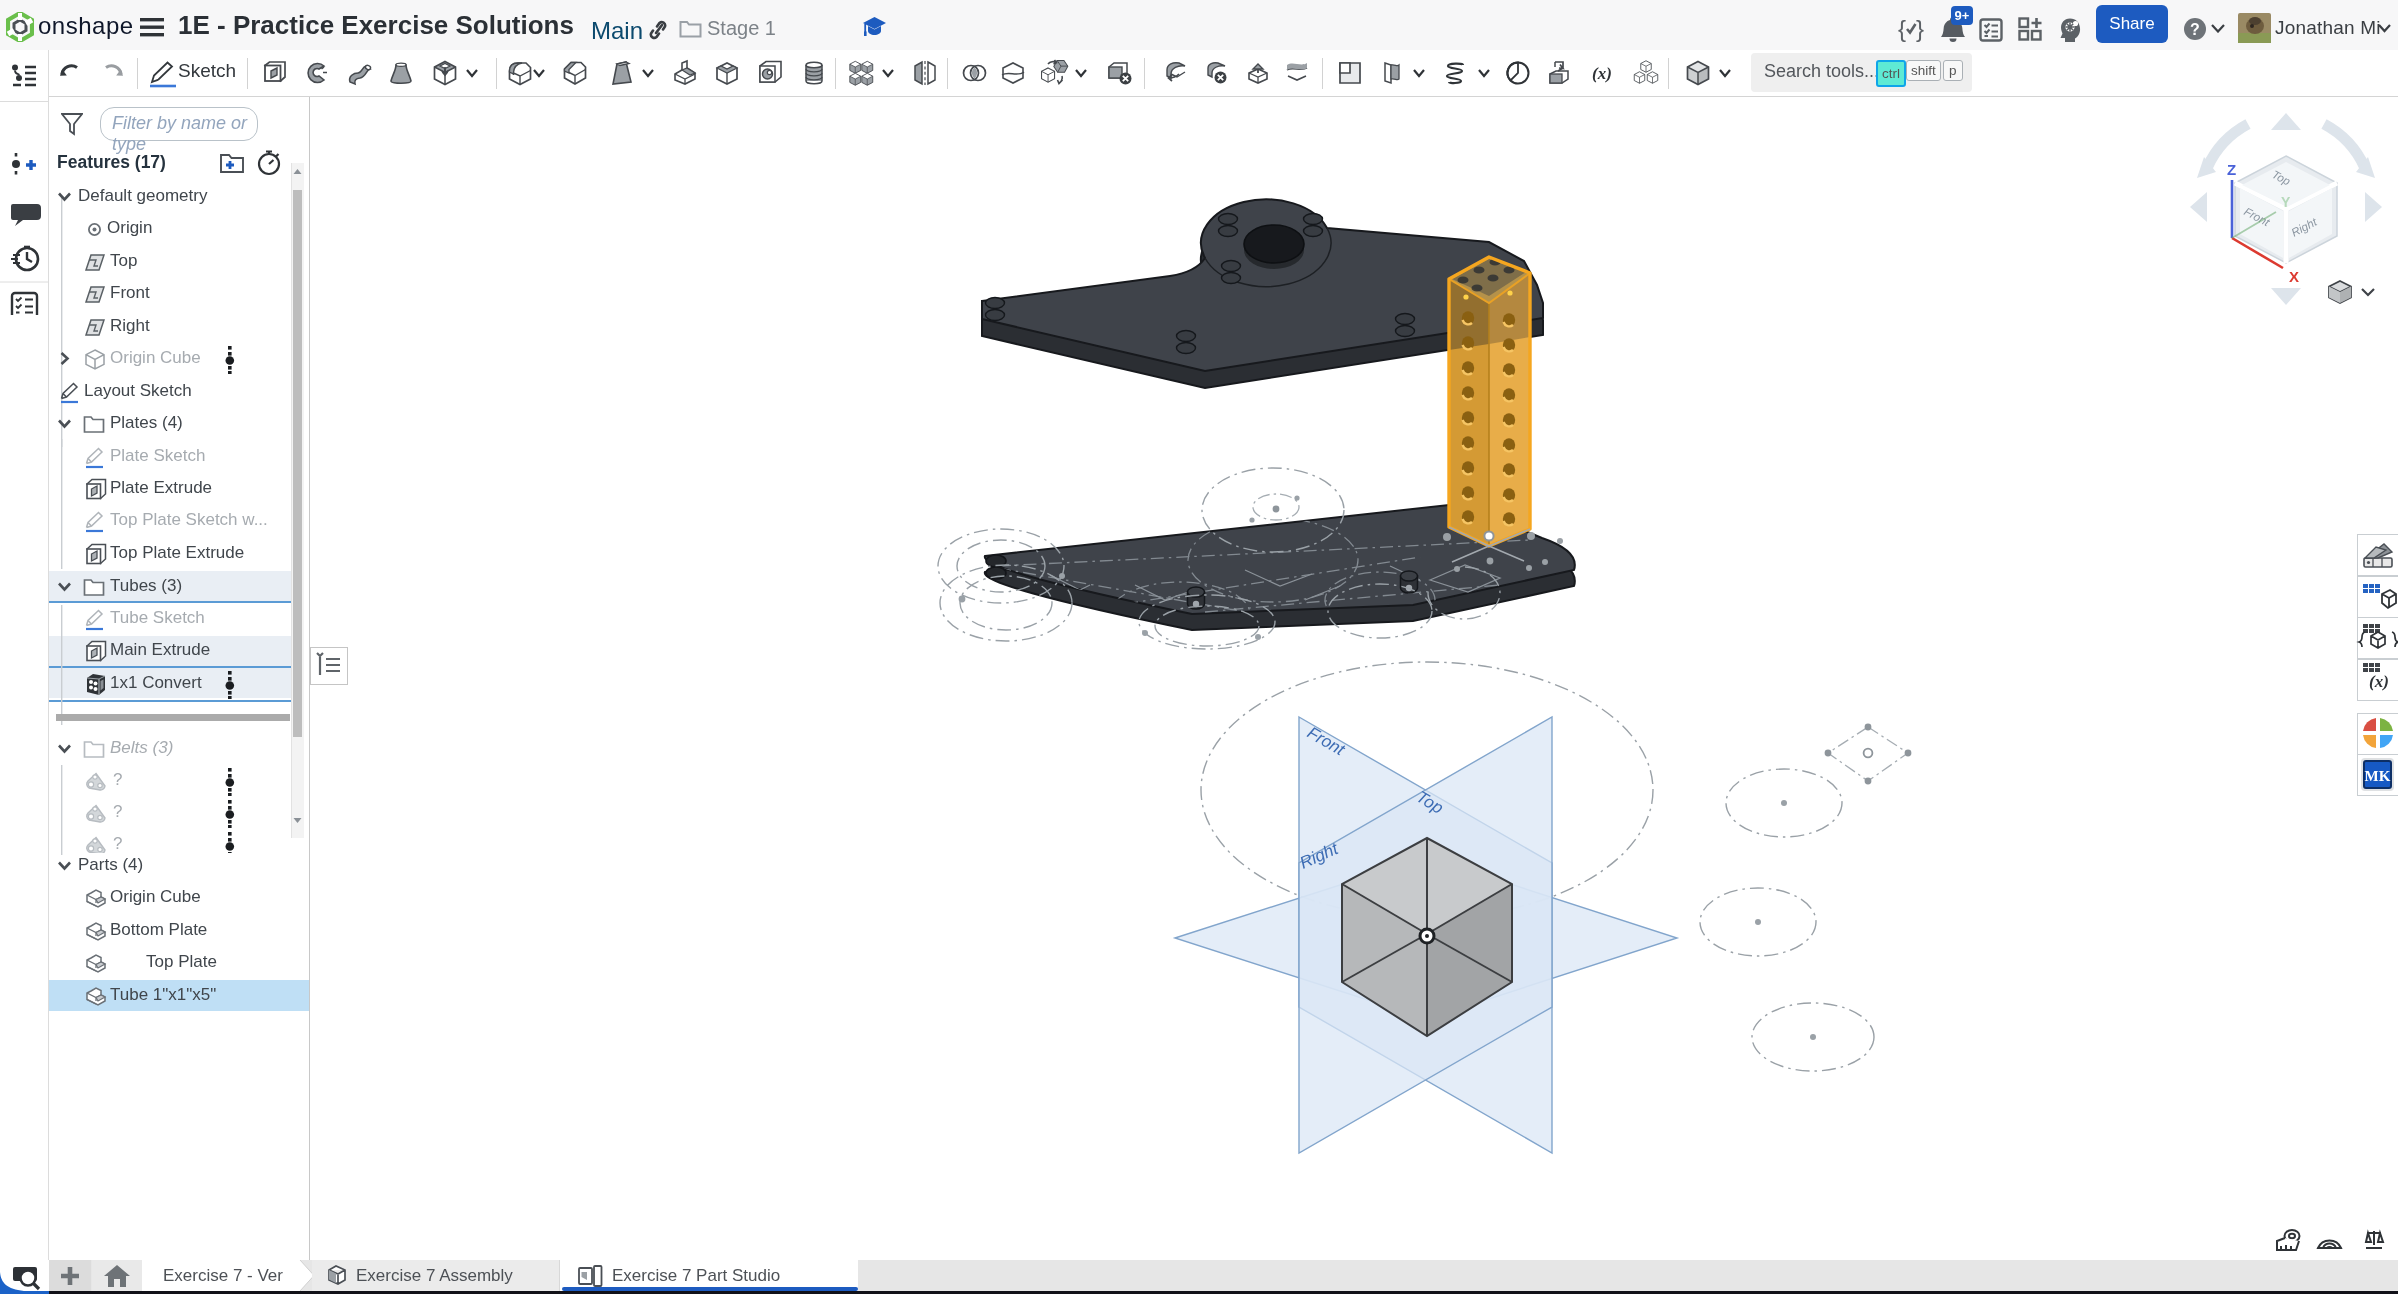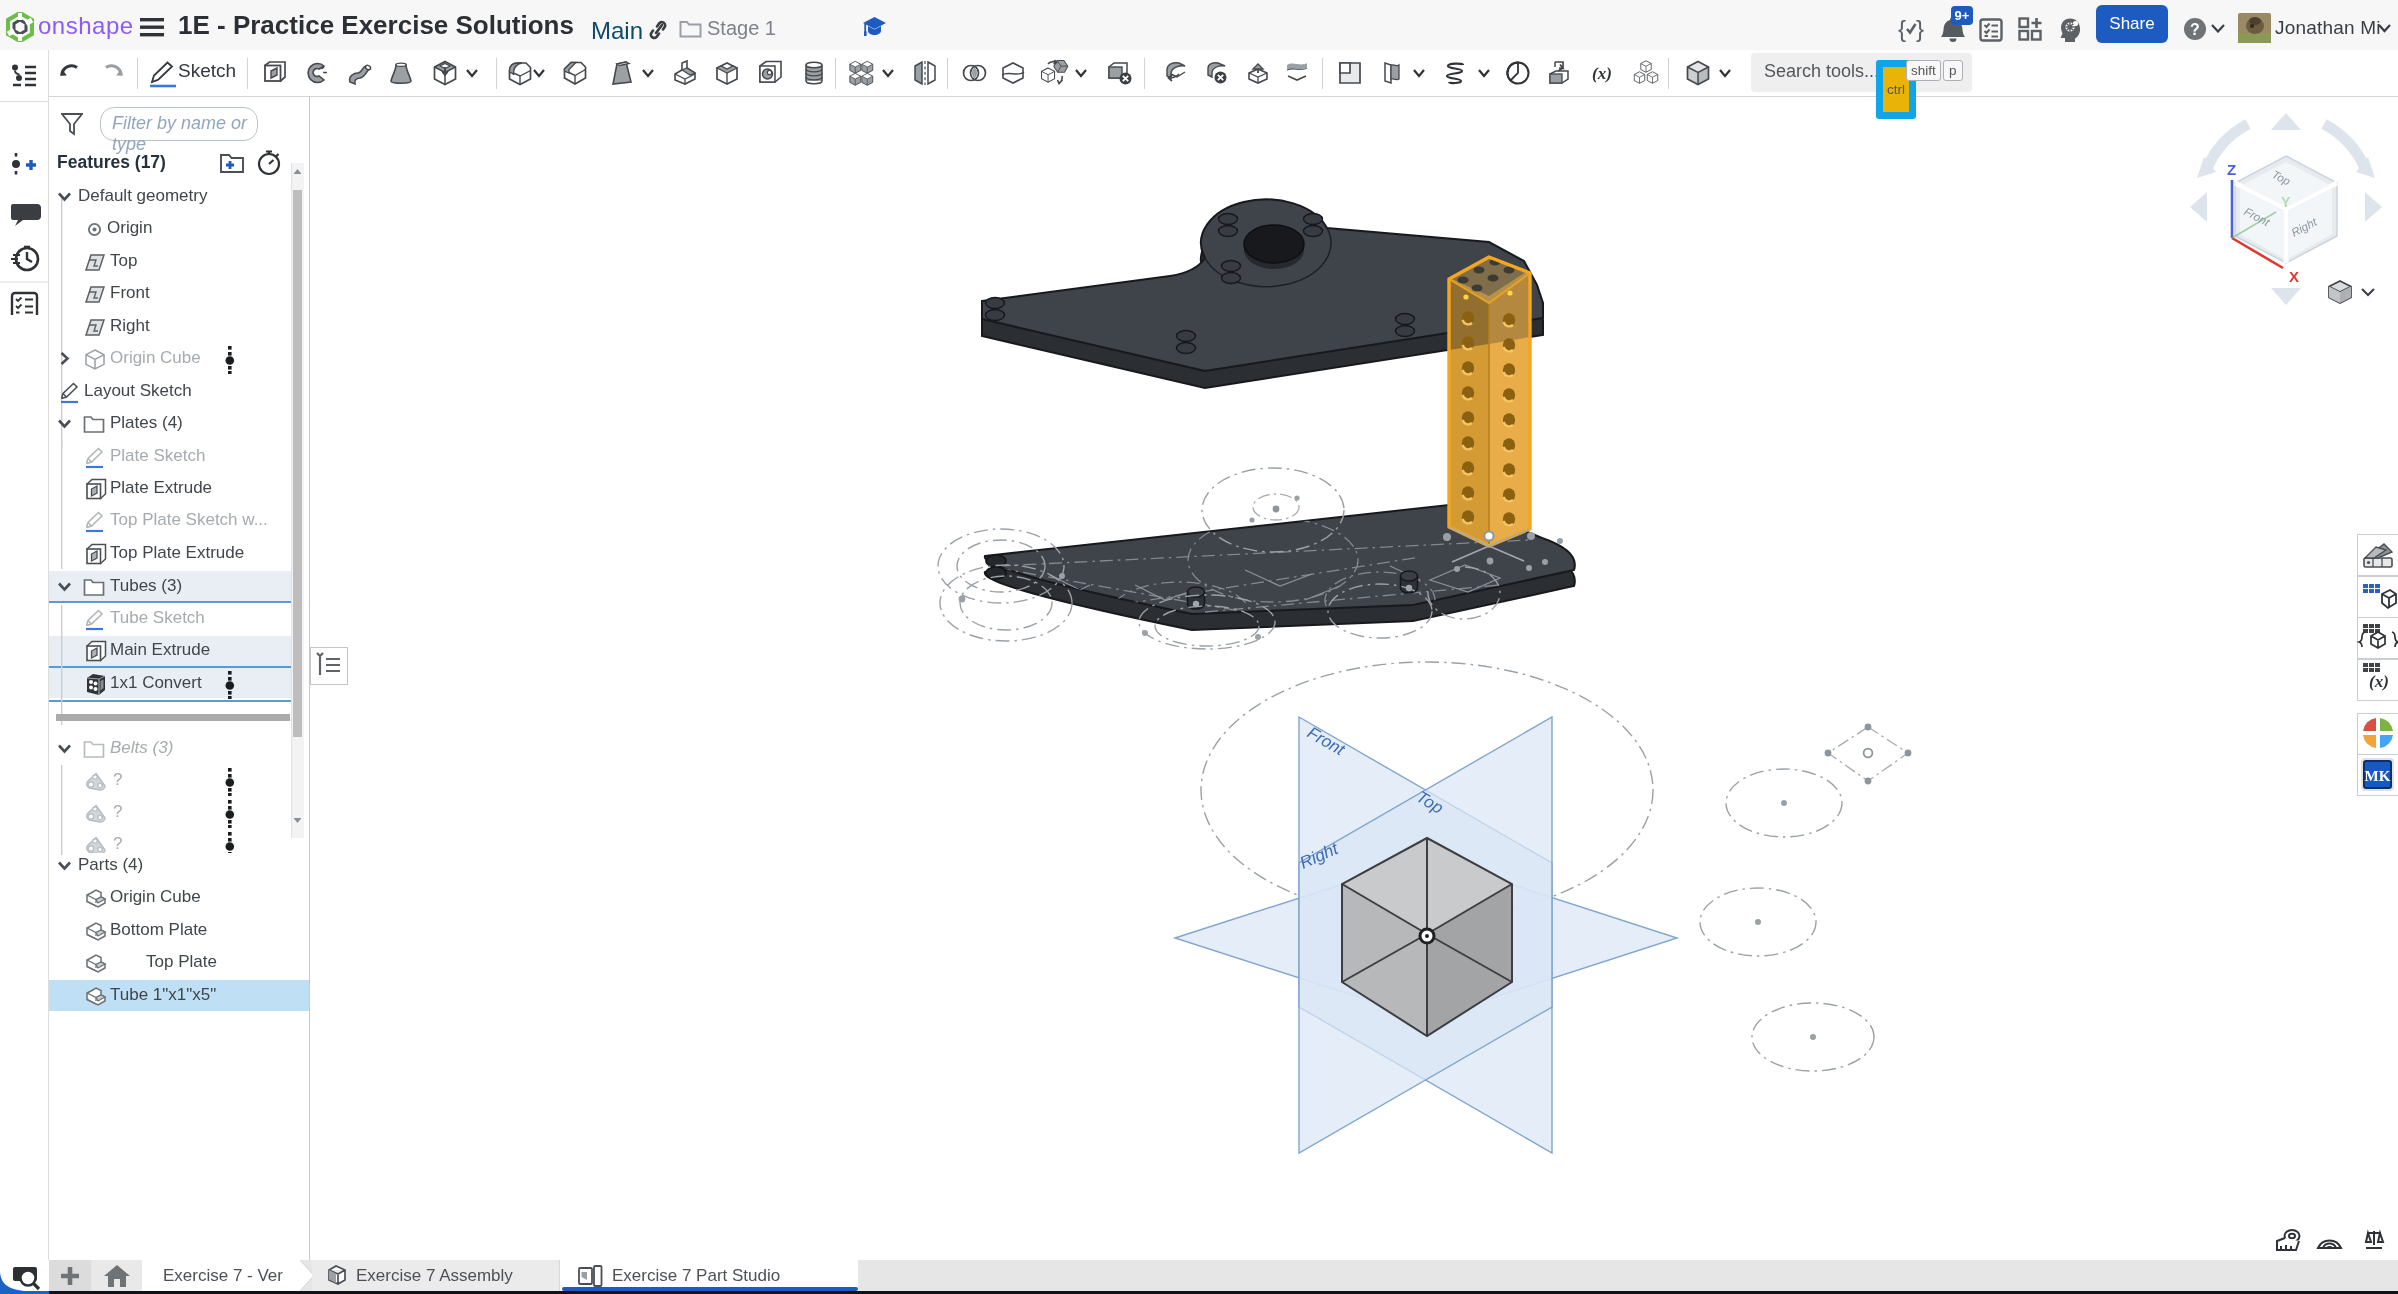--- a/index.html
+++ b/index.html
@@ -32,21 +32,21 @@
 <div id="page">
 
 <div id="hdr">
   <svg class="abs" style="left:6px;top:12px" width="28" height="30" viewBox="0 0 28 30">
     <path d="M14 1 L26 8 L26 22 L14 29 L2 22 L2 8 Z" fill="none" stroke="#6abf4b" stroke-width="4.2"></path>
     <path d="M14 8 L20 11.5 L20 18.5 L14 22 L8 18.5 L8 11.5 Z" fill="none" stroke="#4a4f54" stroke-width="3"></path>
     <path d="M20 11.5 L26 8 M8 18.5 L2 22" stroke="#fff" stroke-width="5"></path>
     <path d="M14 1 L14 8 M14 22 L14 29" stroke="#fff" stroke-width="4"></path>
     <path d="M14 1 L26 8 M2 22 L8 18.5" stroke="#6abf4b" stroke-width="0"></path>
   </svg>
-  <div class="t" style="left:38px;top:12px;font-size:24px;color:#8b5cf6;letter-spacing:0.5px;">onshape</div>
+  <div class="t" style="left:38px;top:12px;font-size:24px;color:#0f172a;letter-spacing:0.5px;">onshape</div>
   <svg class="abs" style="left:140px;top:18px" width="24" height="19" viewBox="0 0 24 19">
     <rect x="0" y="0" width="24" height="3.4" fill="#2f3337"></rect>
         <rect x="0" y="7.5" width="24" height="3.4" fill="#2f3337"></rect>
         <rect x="0" y="15" width="24" height="3.4" fill="#2f3337"></rect>
   </svg>
   <div class="t" style="left:178px;top:10px;font-size:26px;font-weight:bold;color:#2b3036;">1E - Practice Exercise Solutions</div>
   <div class="t" style="left:591px;top:17px;font-size:24px;color:#0c4a6e;">Main</div>
   <svg class="abs" style="left:647px;top:20px" width="22" height="20" viewBox="0 0 22 20">
     <g stroke="#3a3e43" stroke-width="2.6" fill="none" stroke-linecap="round">
       <path d="M9 13 L15 5"></path>
@@ -341,21 +341,21 @@
           <path d="M2.5 7 L13 12.5 L13 24.5 L2.5 19 Z" fill="#cdd0d2"></path>
           <path d="M13 12.5 L23.5 7 L23.5 19 L13 24.5 Z" fill="#b9bcbe"></path>
           <path d="M13 1.5 L23.5 7 L23.5 19 L13 24.5 L2.5 19 L2.5 7 Z" fill="none" stroke="#45494e" stroke-width="1.7"></path>
           <path d="M2.5 7 L13 12.5 L23.5 7 M13 12.5 L13 24.5" fill="none" stroke="#45494e" stroke-width="1.5"></path>
         </g>
 <path d="M1720 20 L1725 26 L1730 20" stroke="#2f3337" stroke-width="2.2" fill="none"></path>
 </svg>
   <div class="abs" style="left:178px;top:10px;font-size:19px;color:#33383d;">Sketch</div>
   <div class="abs" style="left:1751px;top:3px;width:221px;height:39px;background:#efefef;border-radius:4px;">
     <span style="position:absolute;left:13px;top:8px;font-size:18px;color:#53575c;">Search tools...</span>
-    <span style="position:absolute;left:125px;top:7px;font-size:13.5px;color:#555;border:7px solid #0ea5e9;border-radius:3px;padding:15px 4px;background:#eab308;">ctrl</span>
+    <span style="position:absolute;left:125px;top:7px;font-size:13.5px;color:#555;border:2px solid #0ea5e9;border-radius:3px;padding:4px 4px;background:#5eead4;">ctrl</span>
     <span style="position:absolute;left:155px;top:7px;font-size:13.5px;color:#555;border:1px solid #aab0b5;border-radius:3px;padding:2px 4px;background:#f8f8f8;">shift</span>
     <span style="position:absolute;left:192px;top:7px;font-size:13.5px;color:#555;border:1px solid #aab0b5;border-radius:3px;padding:2px 5px;background:#f8f8f8;">p</span>
   </div>
 </div>
 
 <div id="lstrip">
   <svg class="abs" style="left:0;top:0" width="49" height="52" viewBox="0 0 49 52">
 <g transform="translate(11,13)">
           <circle cx="4" cy="4.5" r="3" fill="#2f3337"></circle>
           <circle cx="8" cy="15" r="3" fill="#2f3337"></circle>

